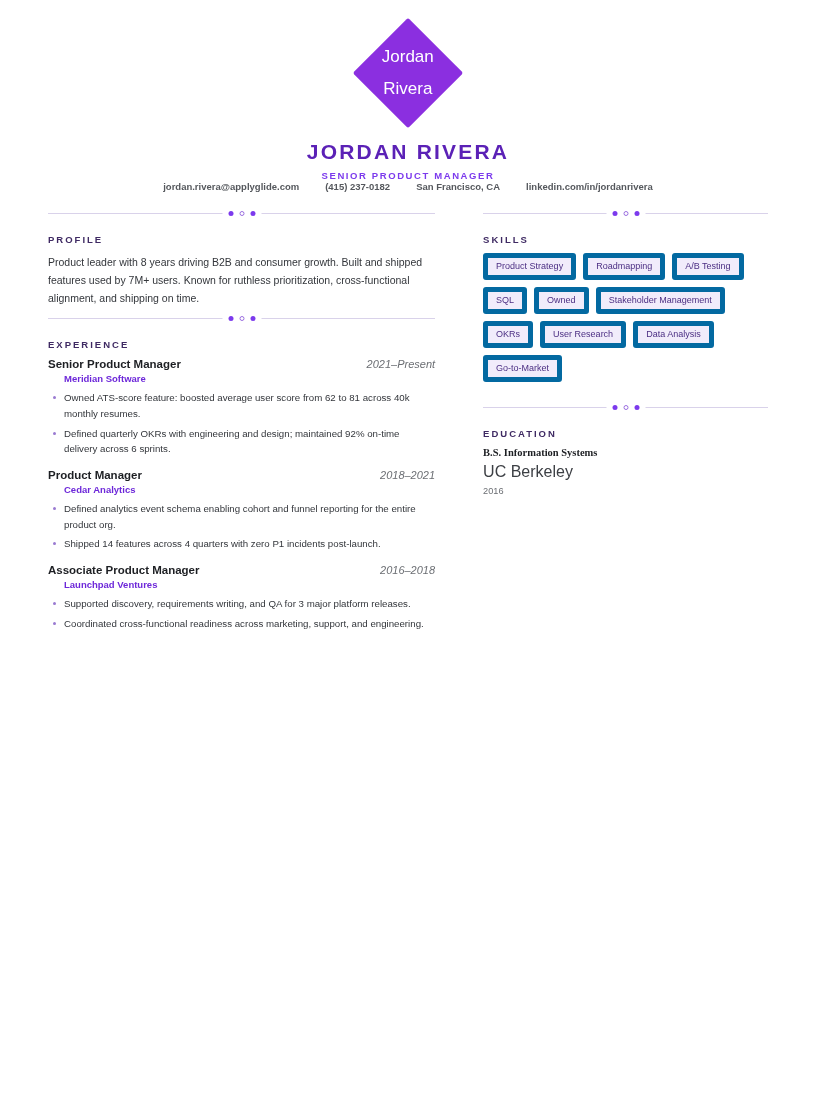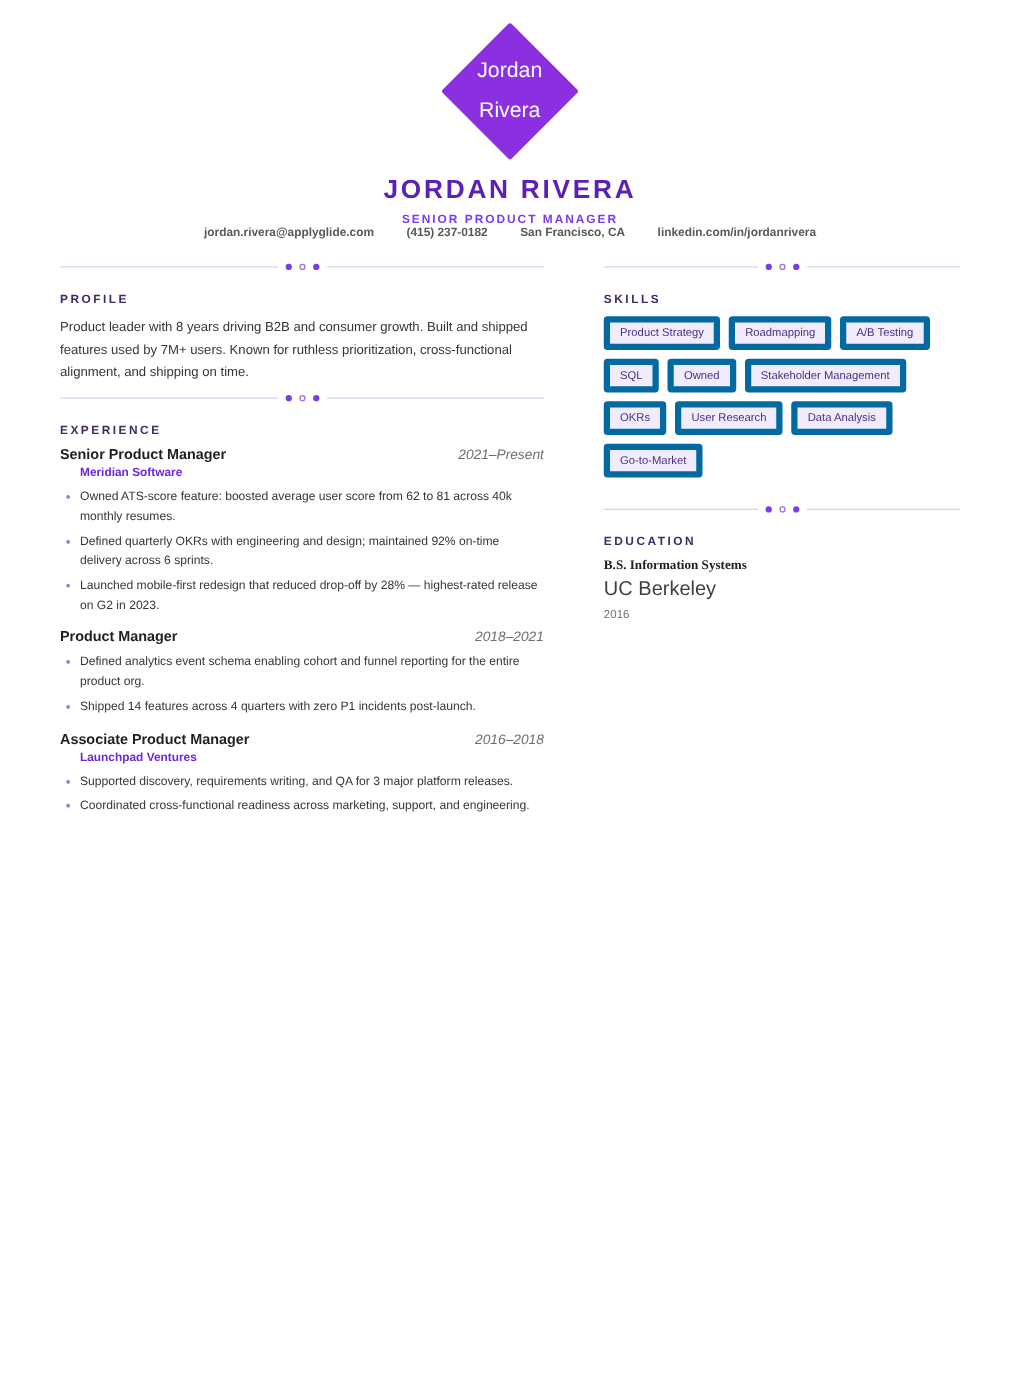--- a/index.html
+++ b/index.html
@@ -271,29 +271,29 @@
 
     <div class="job">
       <div class="job-head">
         <span class="job-role">Senior Product Manager</span>
         <span class="job-dates">2021–Present</span>
       </div>
       <div class="job-company">Meridian Software</div>
       <ul class="bullets">
         <li>Owned ATS-score feature: boosted average user score from 62 to 81 across 40k monthly resumes.</li>
         <li>Defined quarterly OKRs with engineering and design; maintained 92% on-time delivery across 6 sprints.</li>
-        <li>Launched mobile-first redesign that reduced drop-off by 28% — highest-rated release on G2 in 2023.</li>
       </ul>
     </div>
 
     <div class="job">
       <div class="job-head">
         <span class="job-role">Product Manager</span>
         <span class="job-dates">2018–2021</span>
       </div>
+      <div class="job-company">Cedar Analytics</div>
       <ul class="bullets">
         <li>Defined analytics event schema enabling cohort and funnel reporting for the entire product org.</li>
         <li>Shipped 14 features across 4 quarters with zero P1 incidents post-launch.</li>
       </ul>
     </div>
 
     <div class="job">
       <div class="job-head">
         <span class="job-role">Associate Product Manager</span>
         <span class="job-dates">2016–2018</span>

